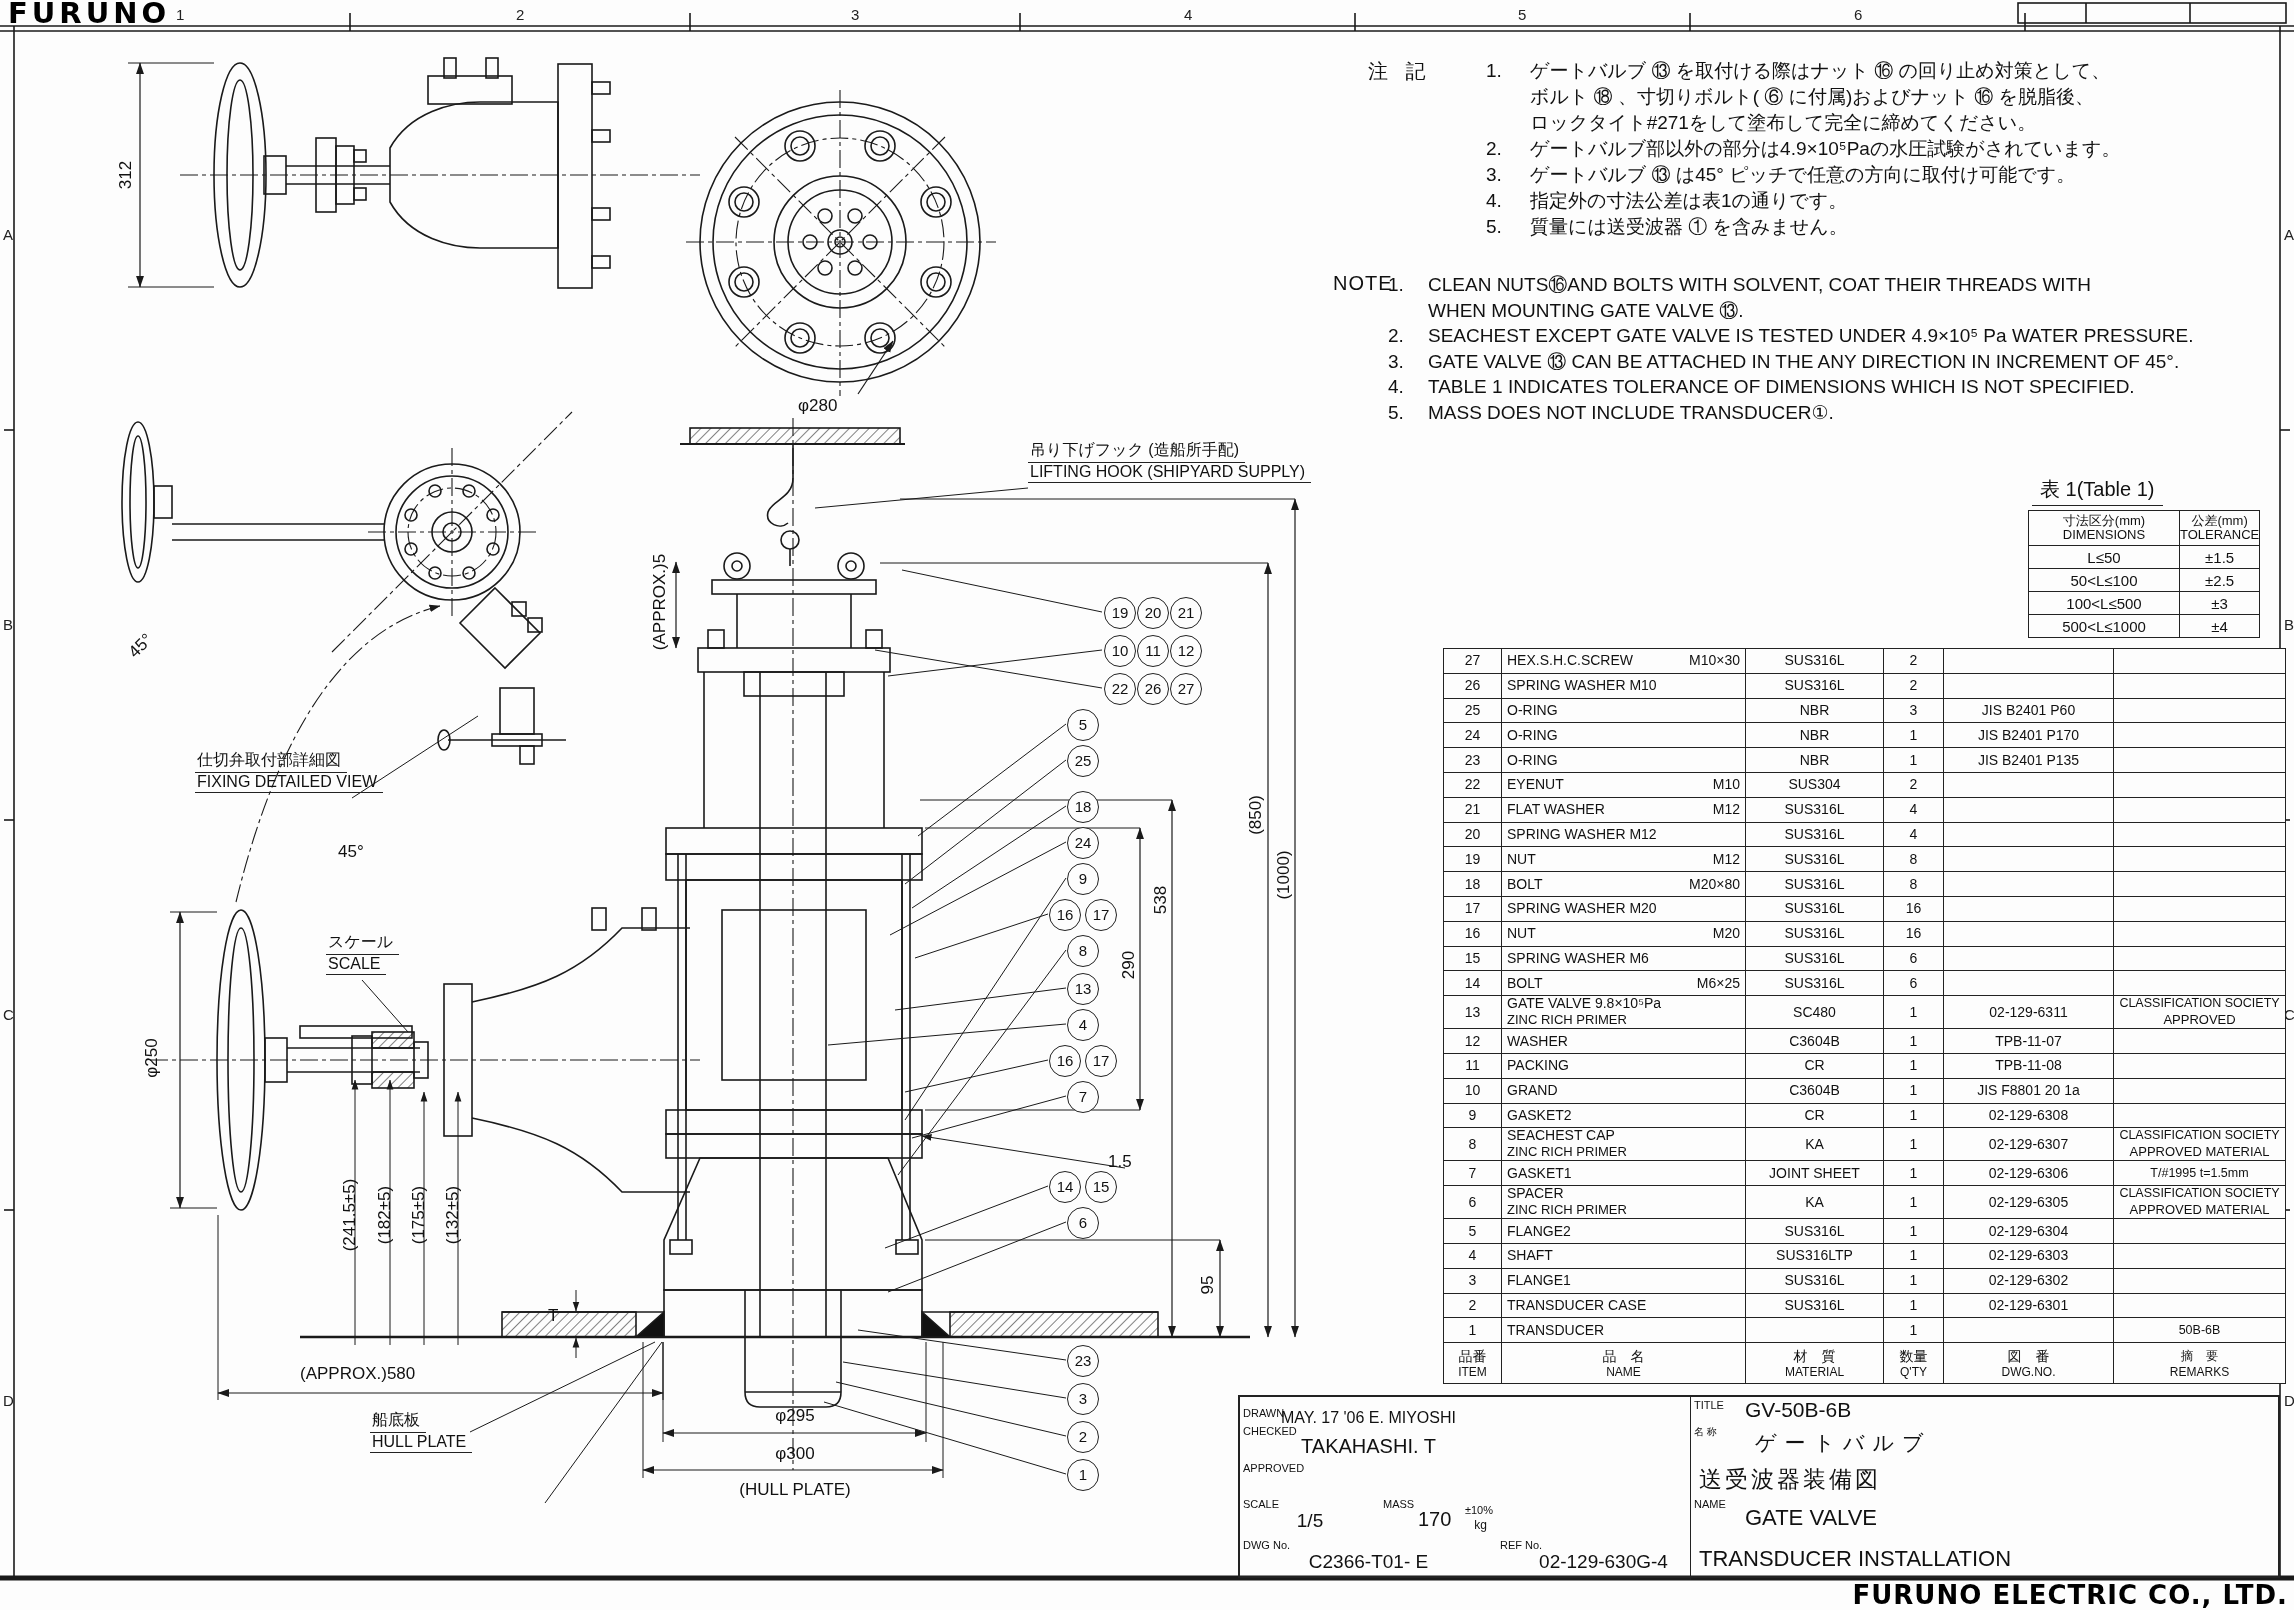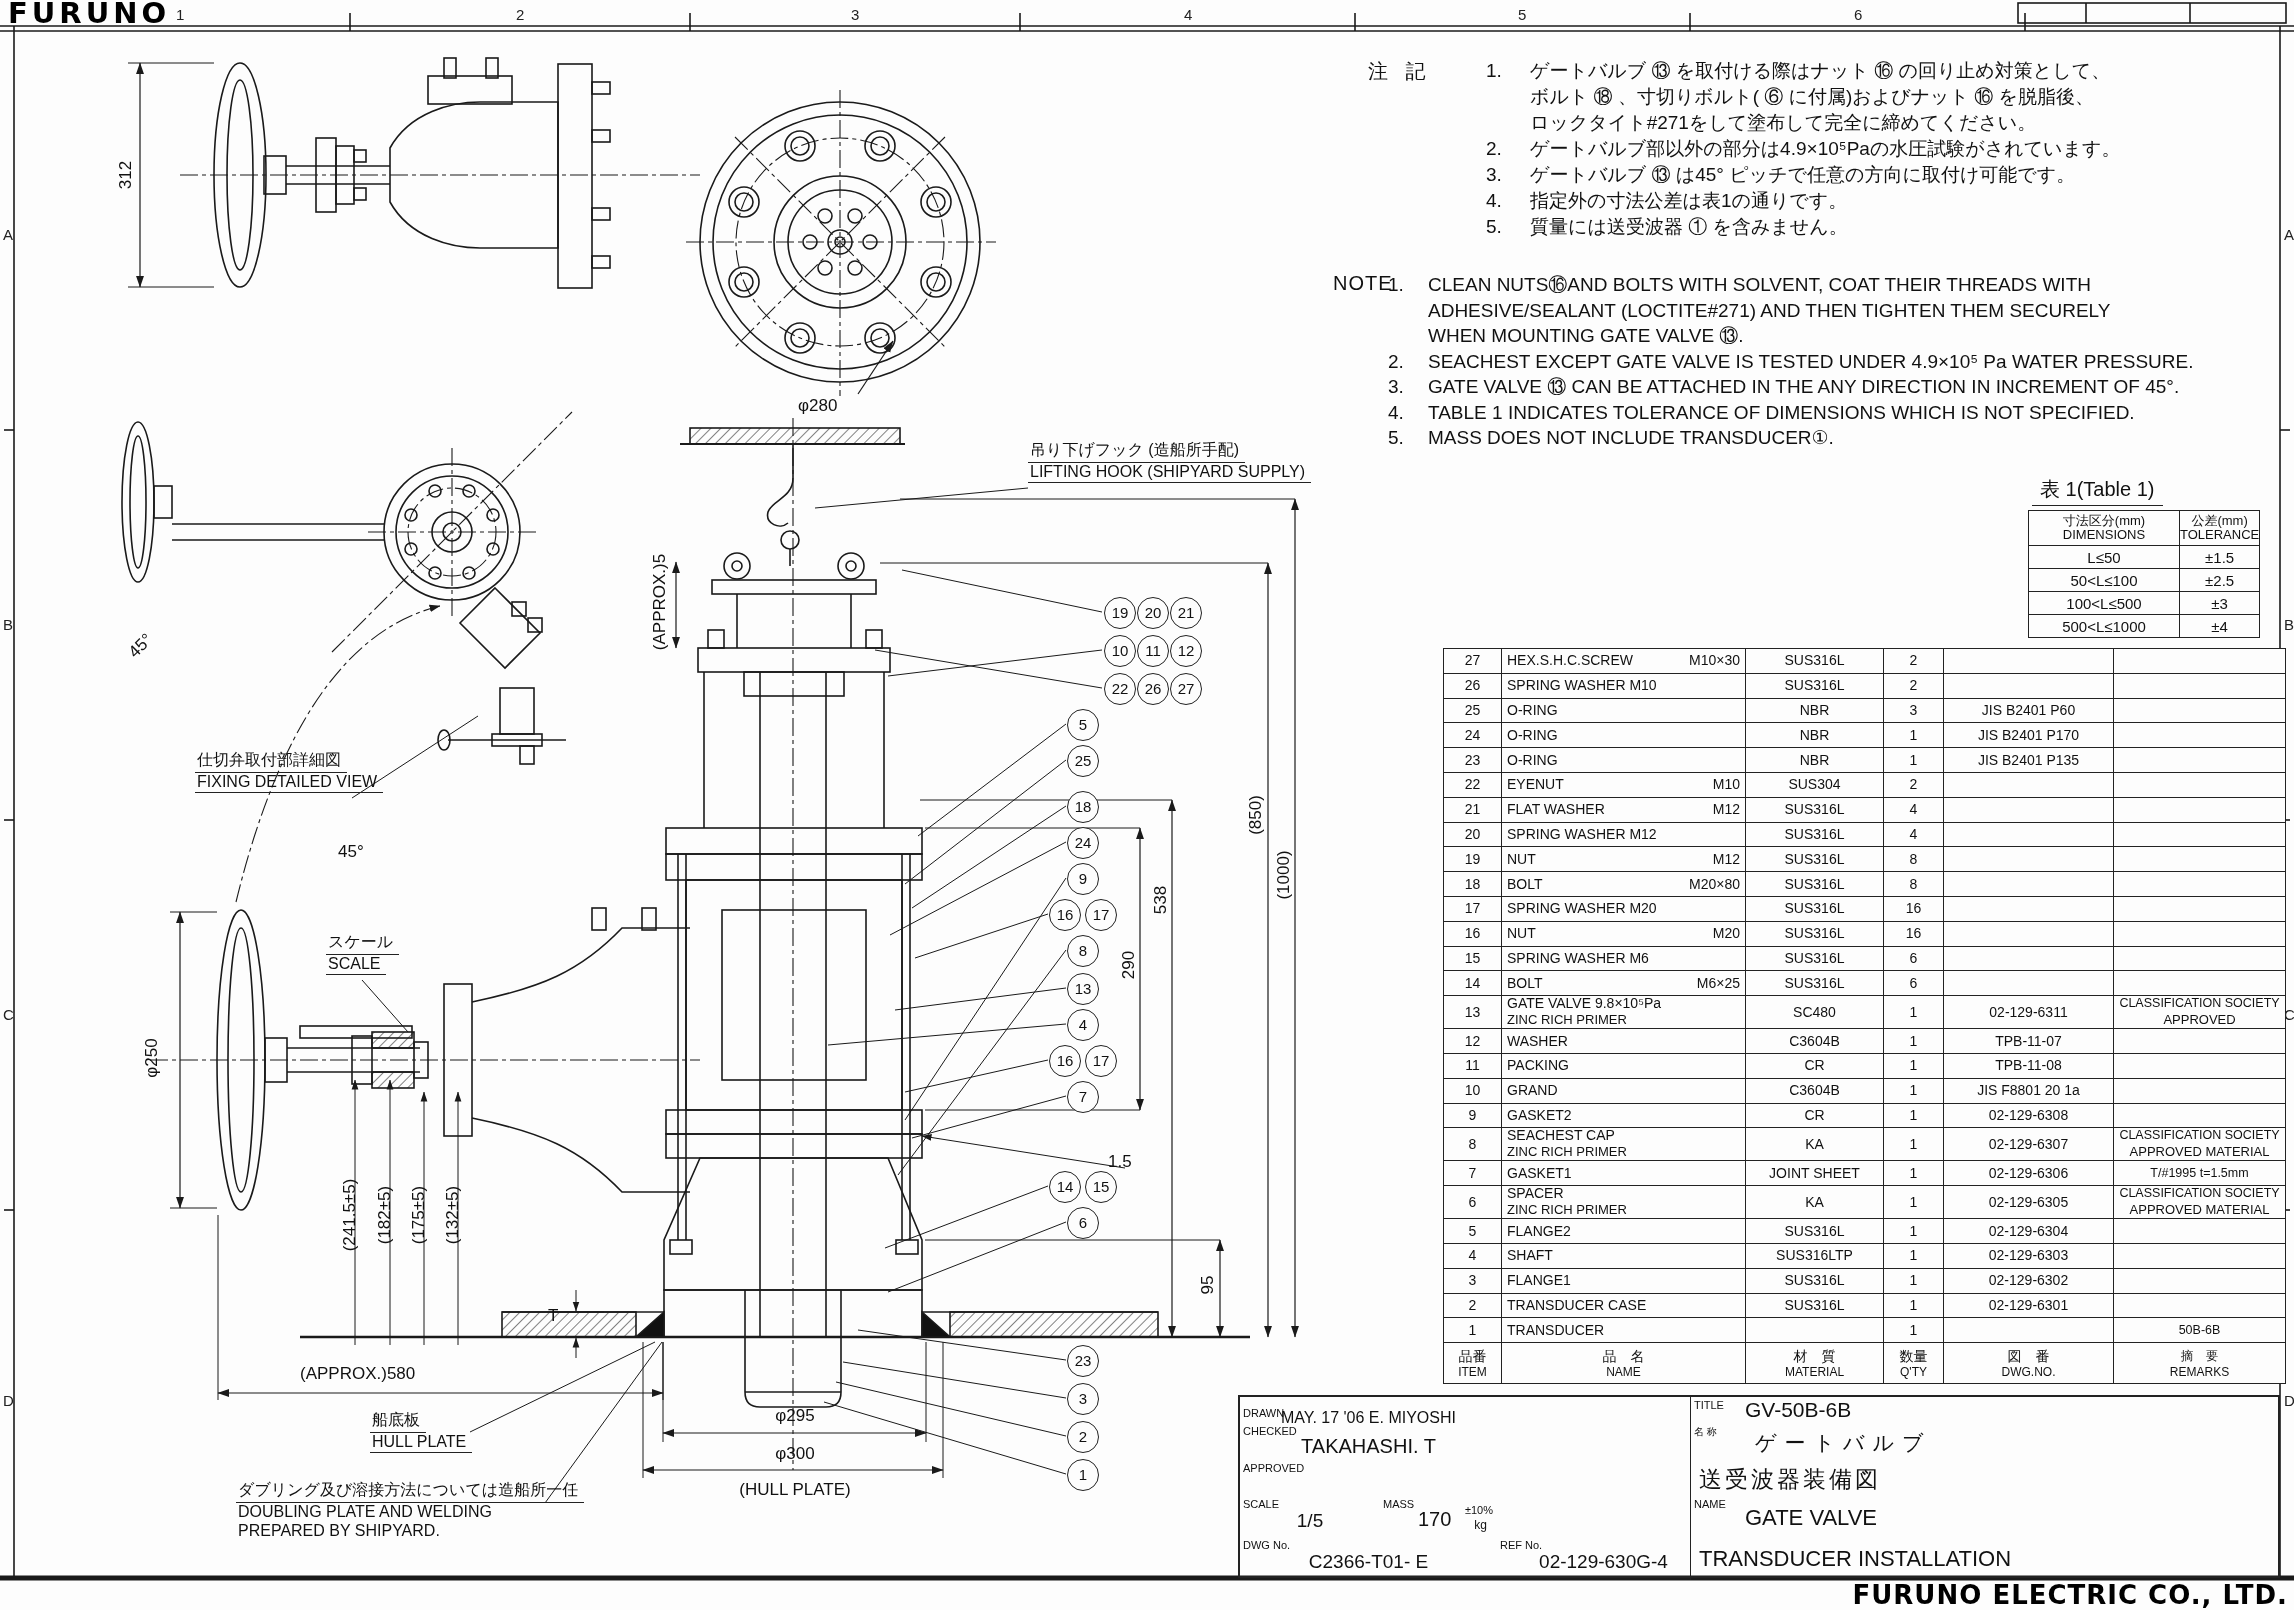--- a/index.html
+++ b/index.html
@@ -400,24 +400,20 @@
   </div>
   <div class="notes-en">
     <div class="nheading" style="left:1333px;top:272px;letter-spacing:1px">NOTE</div>
     <div class="nlines" style="left:1388px;top:272px">
         <div class="nline">
         <span class="nnum">1.</span>
         <span class="ntext">CLEAN NUTS⑯AND BOLTS WITH SOLVENT, COAT THEIR  THREADS WITH</span>
       </div>
         <div class="nline">
         <span class="nnum"></span>
-        <span class="ntext">ADHESIVE/SEALANT (LOCTITE#271) AND THEN TIGHTEN THEM SECURELY</span>
-      </div>
-        <div class="nline">
-        <span class="nnum"></span>
         <span class="ntext">WHEN MOUNTING GATE  VALVE ⑬.</span>
       </div>
         <div class="nline">
         <span class="nnum">2.</span>
         <span class="ntext">SEACHEST EXCEPT GATE VALVE IS TESTED UNDER 4.9×10⁵ Pa  WATER PRESSURE.</span>
       </div>
         <div class="nline">
         <span class="nnum">3.</span>
         <span class="ntext">GATE VALVE ⑬ CAN BE ATTACHED IN THE ANY DIRECTION IN INCREMENT OF 45°.</span>
       </div>
@@ -1004,25 +1000,20 @@
     <span class="ln jp">仕切弁取付部詳細図</span>
     <span class="ln en">FIXING DETAILED VIEW</span>
   </div>
   <div class="dlabel" style="left:326px;top:932px">
     <span class="ln jp">スケール</span>
     <span class="ln en">SCALE</span>
   </div>
   <div class="dlabel" style="left:370px;top:1410px">
     <span class="ln jp">船底板</span>
     <span class="ln en">HULL PLATE</span>
-  </div>
-  <div class="dlabel" style="left:236px;top:1480px">
-    <span class="ln jp">ダブリング及び溶接方法については造船所一任</span>
-    <span class="ln en" style="border-bottom:none">DOUBLING PLATE AND WELDING</span>
-    <span class="ln en" style="border-bottom:none">PREPARED BY SHIPYARD.</span>
   </div>
 
   <div class="dim rot" style="left:51px;top:165px">312</div>
   <div class="dim" style="left:798px;top:396px">φ280</div>
   <div class="dim rot45" style="left:128px;top:636px">45°</div>
   <div class="dim" style="left:338px;top:842px">45°</div>
   <div class="dim rot" style="left:77px;top:1048px">φ250</div>
   <div class="dim rot" style="left:275px;top:1205px">(241.5±5)</div>
   <div class="dim rot" style="left:310px;top:1205px">(182±5)</div>
   <div class="dim rot" style="left:344px;top:1205px">(175±5)</div>

